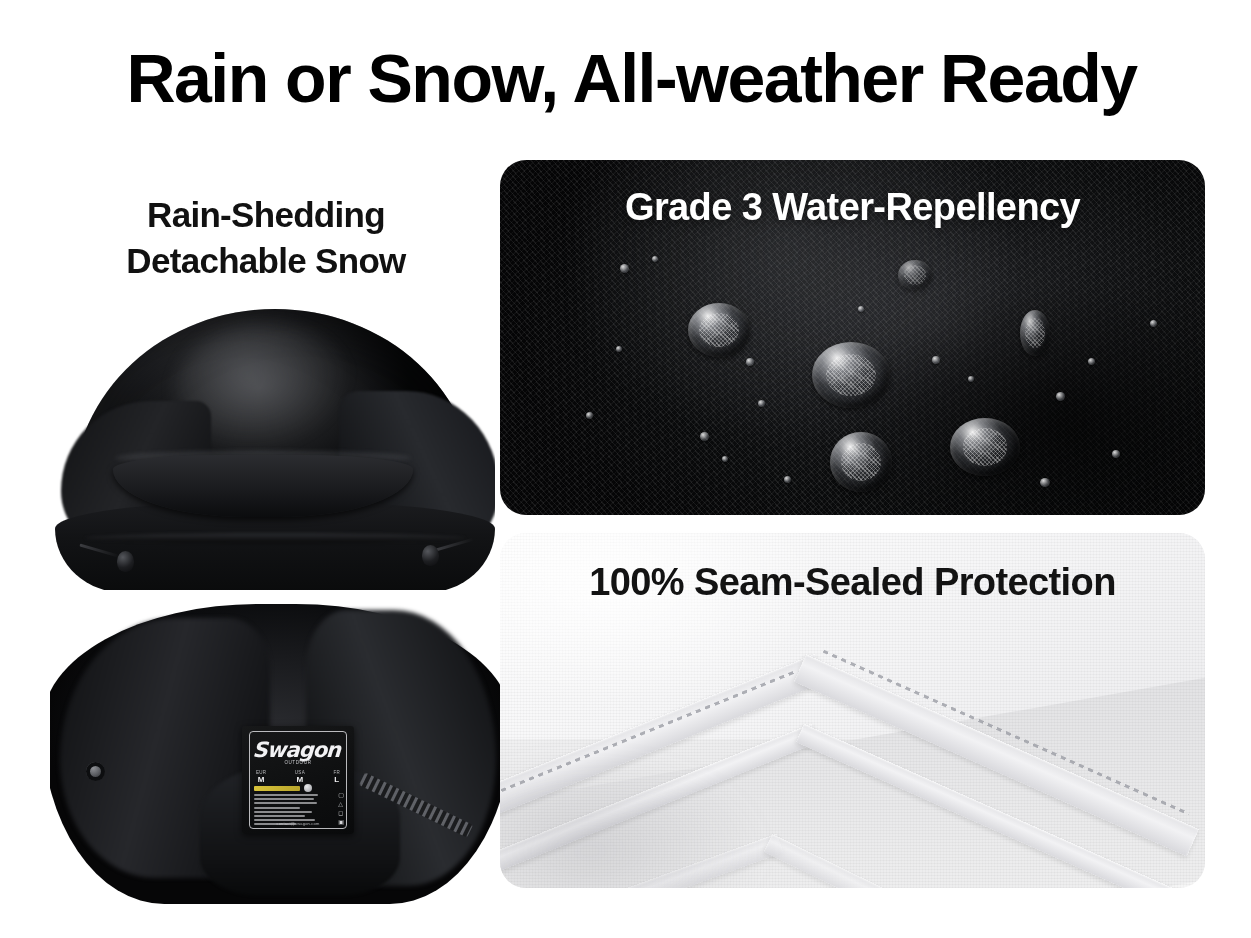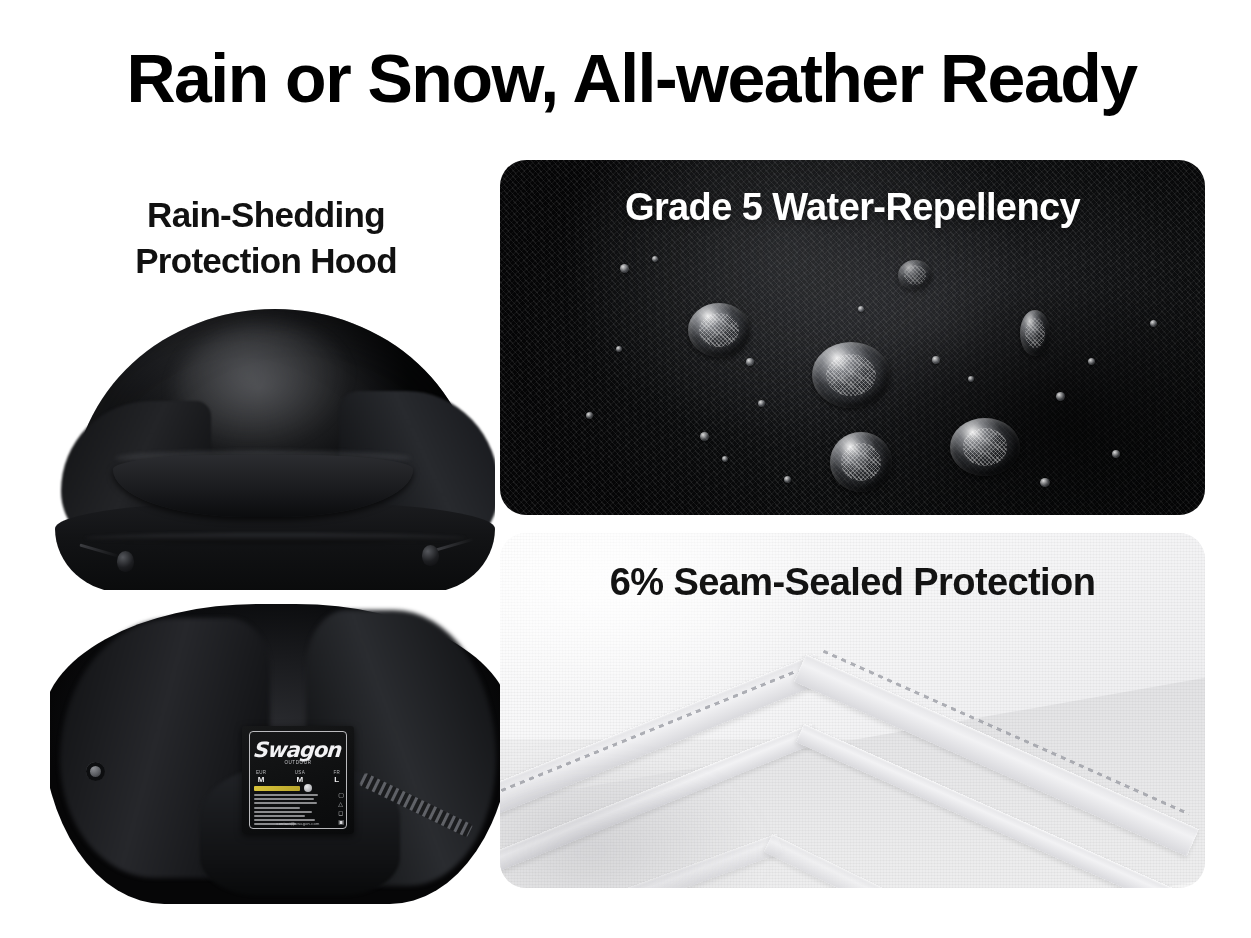--- a/index.html
+++ b/index.html
@@ -522,21 +522,21 @@
 <body>
 
 <div id="infographic">
 
   <div id="main-title">Rain or Snow, All-weather Ready</div>
 
   <div id="left-column">
 
     <div id="hood-heading">
       <div>Rain-Shedding</div>
-      <div>Protection Hood</div>
+      <div>Detachable Snow</div>
     </div>
 
     <div id="hood-photo">
       <div class="hood-crown"></div>
       <div class="hood-crown-sheen"></div>
       <div class="hood-sidefold-l"></div>
       <div class="hood-sidefold-r"></div>
       <div class="hood-band"></div>
       <div class="hood-brim-edge"></div>
       <div class="hood-brim"></div>
@@ -624,21 +624,21 @@
     <div class="microdrop" style="left:468px;top:216px;width:6px;height:6px;"></div>
     <div class="microdrop" style="left:556px;top:232px;width:9px;height:9px;"></div>
     <div class="microdrop" style="left:588px;top:198px;width:7px;height:7px;"></div>
     <div class="microdrop" style="left:612px;top:290px;width:8px;height:8px;"></div>
     <div class="microdrop" style="left:540px;top:318px;width:10px;height:9px;"></div>
     <div class="microdrop" style="left:116px;top:186px;width:6px;height:6px;"></div>
     <div class="microdrop" style="left:86px;top:252px;width:7px;height:7px;"></div>
     <div class="microdrop" style="left:358px;top:146px;width:6px;height:6px;"></div>
     <div class="microdrop" style="left:650px;top:160px;width:7px;height:7px;"></div>
 
-    <div class="panel-caption" id="caption-repellency">Grade 5 Water-Repellency</div>
+    <div class="panel-caption" id="caption-repellency">Grade 3 Water-Repellency</div>
   </div>
 
   <div id="panel-seam">
     <div class="seam-fabric-top"></div>
     <div class="seam-fabric-bottom"></div>
     <div class="grain"></div>
 
     <div class="tape tape-left" style="left:-40px;top:120px;width:360px;transform:rotate(-22deg);"></div>
     <div class="tape tape-right" style="left:300px;top:120px;width:430px;transform:rotate(24deg);"></div>
 
@@ -647,16 +647,16 @@
 
     <div class="stitch" style="left:-20px;top:198px;width:330px;transform:rotate(-22deg);"></div>
     <div class="stitch" style="left:306px;top:198px;width:400px;transform:rotate(24deg);"></div>
 
     <div class="tape thin tape-left" style="left:-50px;top:300px;width:330px;transform:rotate(-20deg);opacity:.75;"></div>
     <div class="tape thin tape-right" style="left:268px;top:300px;width:420px;transform:rotate(26deg);opacity:.75;"></div>
 
     <div class="softlight-tl"></div>
     <div class="softshadow-bl"></div>
 
-    <div class="panel-caption" id="caption-seam">6% Seam-Sealed Protection</div>
+    <div class="panel-caption" id="caption-seam">100% Seam-Sealed Protection</div>
   </div>
 
 </div>
 
 </body></html>

